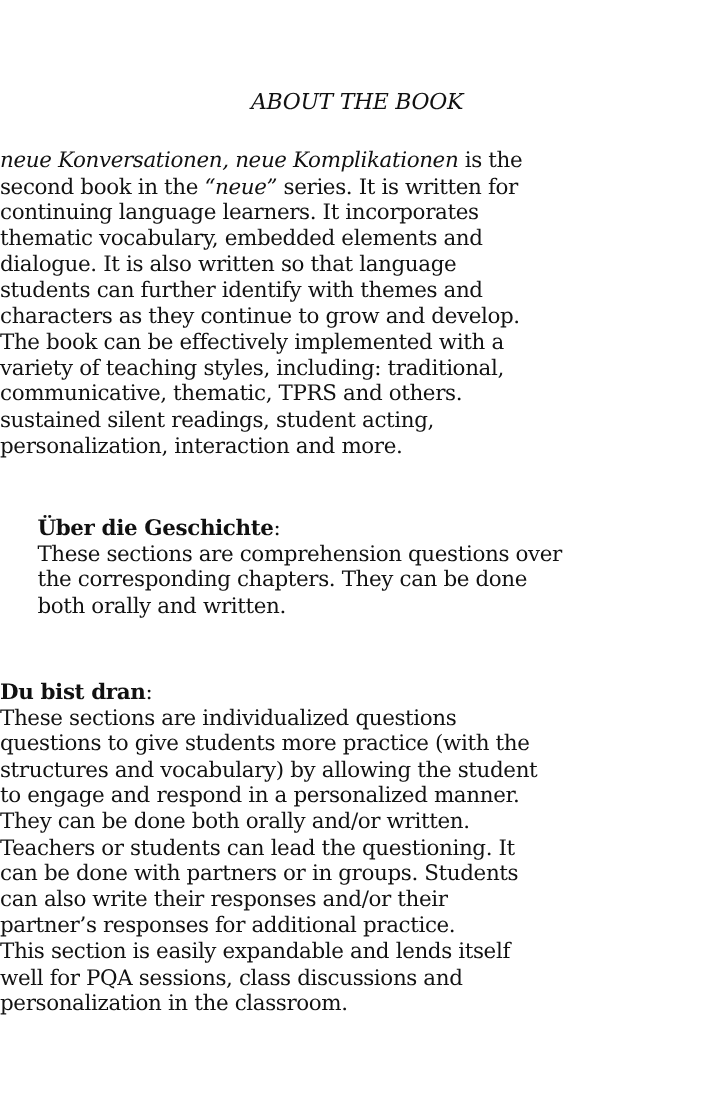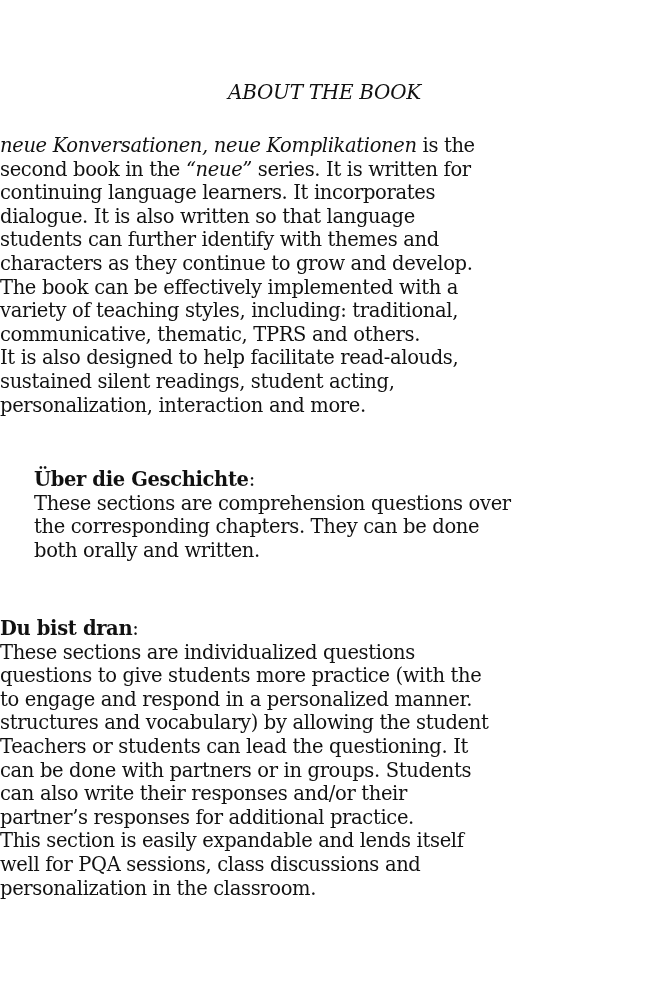--- a/index.html
+++ b/index.html
@@ -53,44 +53,45 @@
 <body>
 
 <div class="page">
 
   <div class="title">ABOUT THE BOOK</div>
 
   <div class="block intro">
     <span class="line"><em>neue Konversationen, neue Komplikationen</em><span> is the</span></span>
     <span class="line"><span>second book in the </span><em>“neue”</em><span> series. It is written for</span></span>
     <span class="line">continuing language learners. It incorporates</span>
+    <span class="line">thematic vocabulary, embedded elements and</span>
     <span class="line">dialogue. It is also written so that language</span>
     <span class="line">students can further identify with themes and</span>
     <span class="line">characters as they continue to grow and develop.</span>
     <span class="line">The book can be effectively implemented with a</span>
     <span class="line">variety of teaching styles, including: traditional,</span>
     <span class="line">communicative, thematic, TPRS and others.</span>
-    <span class="line">It is also designed to help facilitate read-alouds,</span>
     <span class="line">sustained silent readings, student acting,</span>
     <span class="line">personalization, interaction and more.</span>
   </div>
 
   <div class="block sec1">
     <span class="line heading"><span>Über die Geschichte</span><span class="colon">:</span></span>
     <span class="line">These sections are comprehension questions over</span>
     <span class="line">the corresponding chapters. They can be done</span>
     <span class="line">both orally and written.</span>
   </div>
 
   <div class="block sec2">
     <span class="line heading"><span>Du bist dran</span><span class="colon">:</span></span>
     <span class="line">These sections are individualized questions</span>
     <span class="line">questions to give students more practice (with the</span>
+    <span class="line">structures and vocabulary) by allowing the student</span>
     <span class="line">to engage and respond in a personalized manner.</span>
-    <span class="line">structures and vocabulary) by allowing the student</span>
+    <span class="line">They can be done both orally and/or written.</span>
     <span class="line">Teachers or students can lead the questioning. It</span>
     <span class="line">can be done with partners or in groups. Students</span>
     <span class="line">can also write their responses and/or their</span>
     <span class="line">partner’s responses for additional practice.</span>
     <span class="line">This section is easily expandable and lends itself</span>
     <span class="line">well for PQA sessions, class discussions and</span>
     <span class="line">personalization in the classroom.</span>
   </div>
 
 </div>

